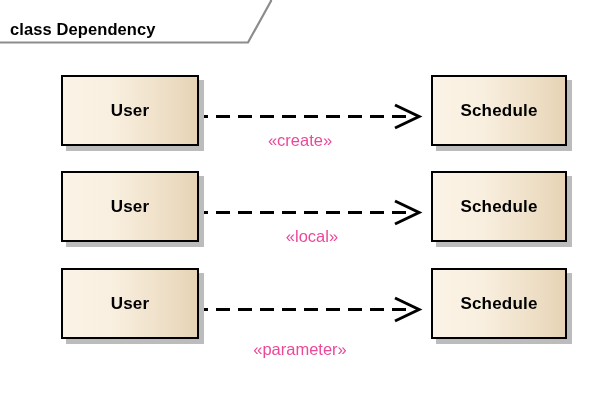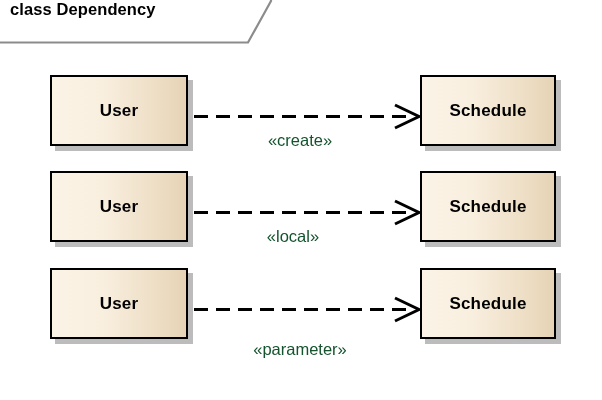--- a/index.html
+++ b/index.html
@@ -21,21 +21,21 @@
     position: absolute;
     left: 0;
     top: 0;
     width: 602px;
     height: 46px;
     pointer-events: none;
   }
   #diagram-title {
     position: absolute;
     left: 10px;
-    top: 0;
+    top: 20px;
     font-size: 16.5px;
     font-weight: bold;
     color: #000000;
     letter-spacing: 0.1px;
     white-space: nowrap;
   }
 
   
   #connector-layer {
     position: absolute;
@@ -49,35 +49,36 @@
   
   .class-box {
     position: absolute;
     box-sizing: border-box;
     border: 2px solid #000000;
     background: linear-gradient(to right, #fbf3e6 0%, #f9efdf 38%, #ecdcc2 82%, #e6d3b5 100%);
     box-shadow: 5px 5px 0 0 #bcbcbc;
     display: flex;
     align-items: center;
     justify-content: center;
+    margin-left: 11px;
   }
   .class-name {
     font-size: 17px;
     font-weight: bold;
     color: #000000;
     letter-spacing: 0.2px;
     white-space: nowrap;
   }
 
   
   .stereotype-label {
     position: absolute;
     font-size: 16.5px;
     font-weight: normal;
-    color: #14532d;
+    color: #ec4899;
     white-space: nowrap;
     text-align: center;
     transform: translateX(-50%);
   }
 </style>
 </head>
 <body>
 
 <svg id="frame-tab" viewBox="0 0 602 46" width="602" height="46">
   <polyline points="0,42.5 248,42.5 271,1 271,-6" fill="none" stroke="#8c8c8c" stroke-width="2.2" stroke-linejoin="miter" stroke-linecap="butt"></polyline>
@@ -110,21 +111,21 @@
   <span class="class-name">Schedule</span>
 </div>
 <div class="stereotype-label" style="left:300px; top:131px;">«create»</div>
 
 <div class="class-box" style="left:50px; top:171px; width:138px; height:71px;">
   <span class="class-name">User</span>
 </div>
 <div class="class-box" style="left:420px; top:171px; width:136px; height:71px;">
   <span class="class-name">Schedule</span>
 </div>
-<div class="stereotype-label" style="left:293px; top:227px;">«local»</div>
+<div class="stereotype-label" style="left:312px; top:227px;">«local»</div>
 
 <div class="class-box" style="left:50px; top:268px; width:138px; height:71px;">
   <span class="class-name">User</span>
 </div>
 <div class="class-box" style="left:420px; top:268px; width:136px; height:71px;">
   <span class="class-name">Schedule</span>
 </div>
 <div class="stereotype-label" style="left:300px; top:340px;">«parameter»</div>
 
 </body></html>

